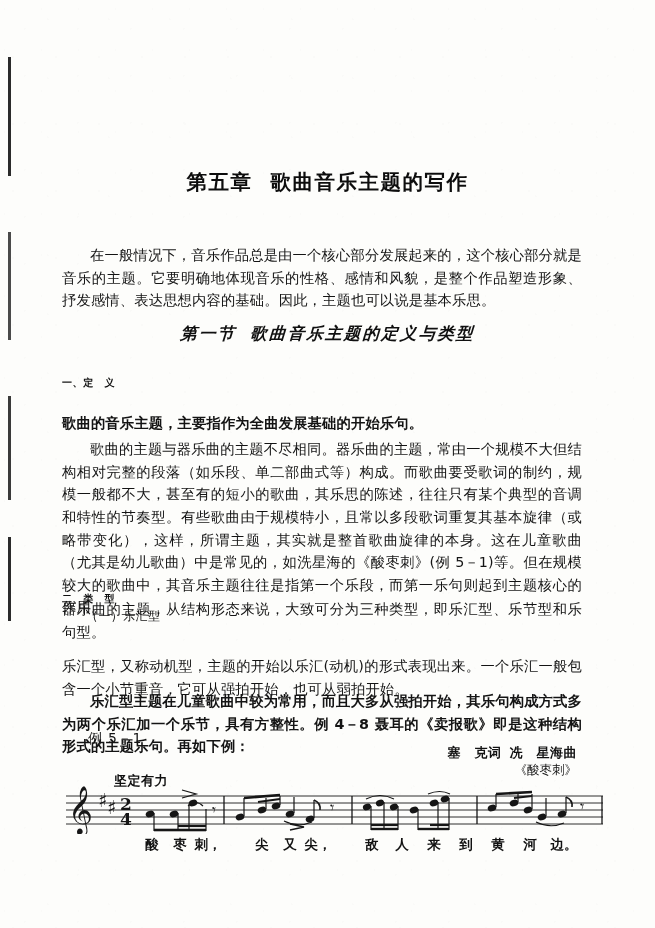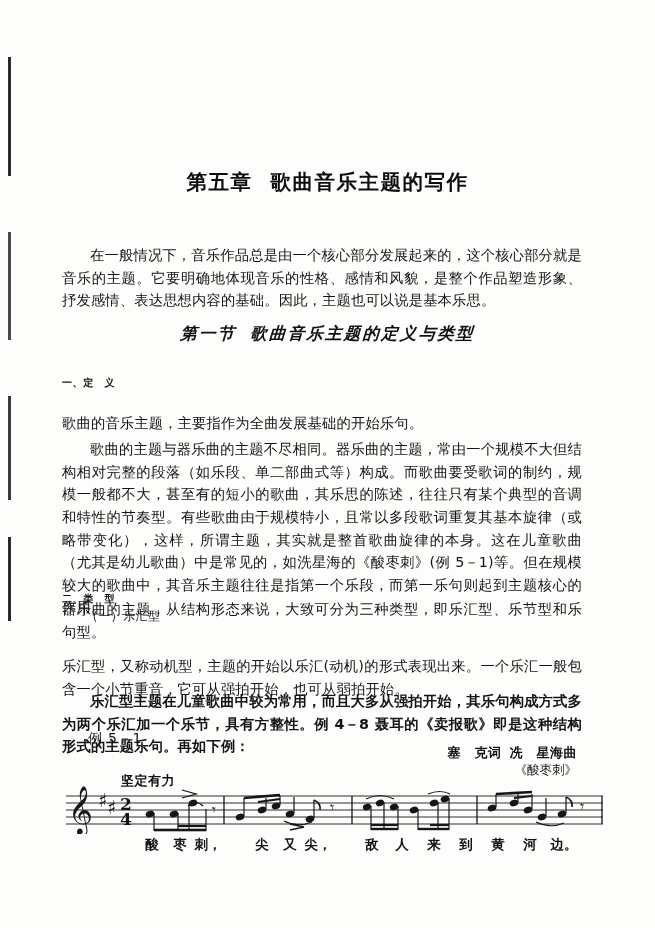--- a/index.html
+++ b/index.html
@@ -102,21 +102,21 @@
     font-size: 14.3px;
     line-height: 22.6px;
     text-align: justify;
     text-justify: inter-character;
     letter-spacing: 0.15px;
     color: #141414;
   }
   .para.indent { text-indent: 28px; }
 
   .p-intro  { top: 230px; }
-  .p-def1   { top: 398px; }
+  .p-def1   { top: 398px; font-weight: bold; }
   .p-def2   { top: 424px; }
   .p-type1  { top: 584px; }
   .p-huiA   { top: 641px; }
   .p-huiB   { top: 676px; font-weight: bold; }
 
   
   .ex-label {
     position: absolute;
     left: 88px;
     top: 722px;
@@ -141,21 +141,21 @@
     position: absolute;
     right: 78px;
     top: 762px;
     font-size: 12.5px;
     font-weight: normal;
     text-align: right;
     color: #121212;
   }
   .tempo-mark {
     position: absolute;
-    left: 121px;
+    left: 114px;
     top: 772px;
     font-size: 13px;
     font-weight: bold;
     letter-spacing: 0.5px;
     color: #101010;
   }
 
   .staff-wrap {
     position: absolute;
     left: 62px;

